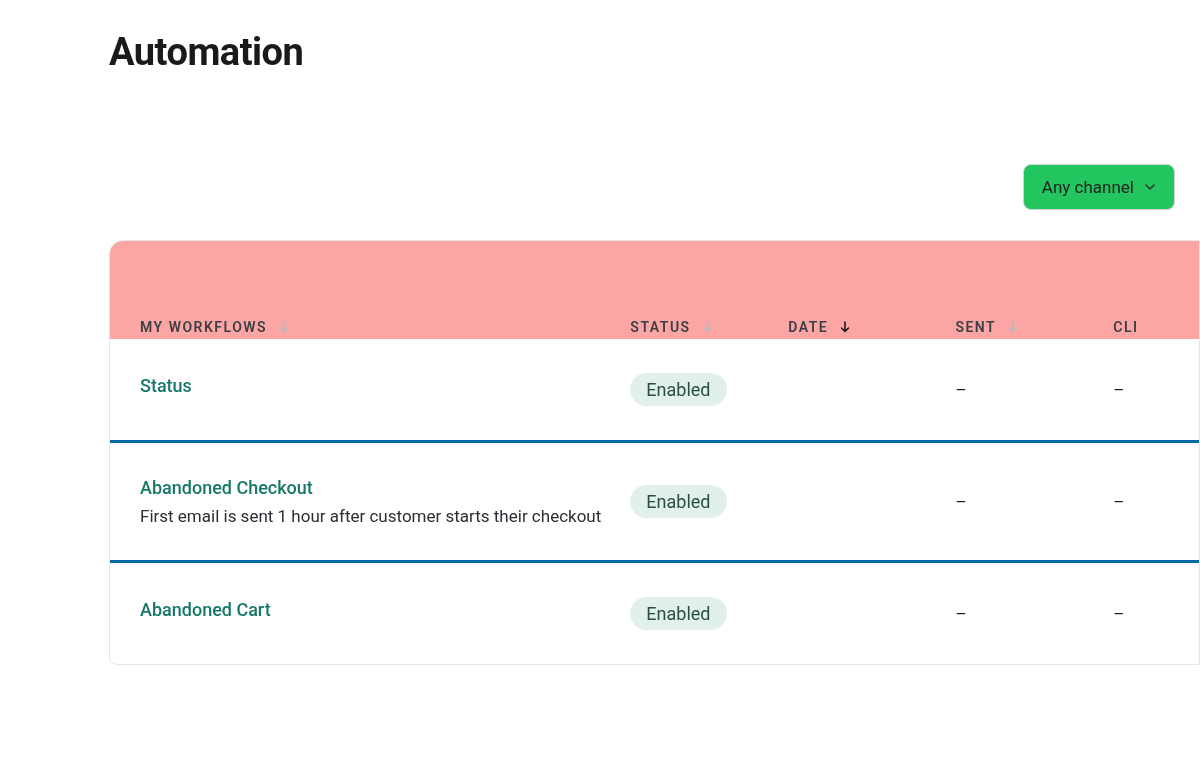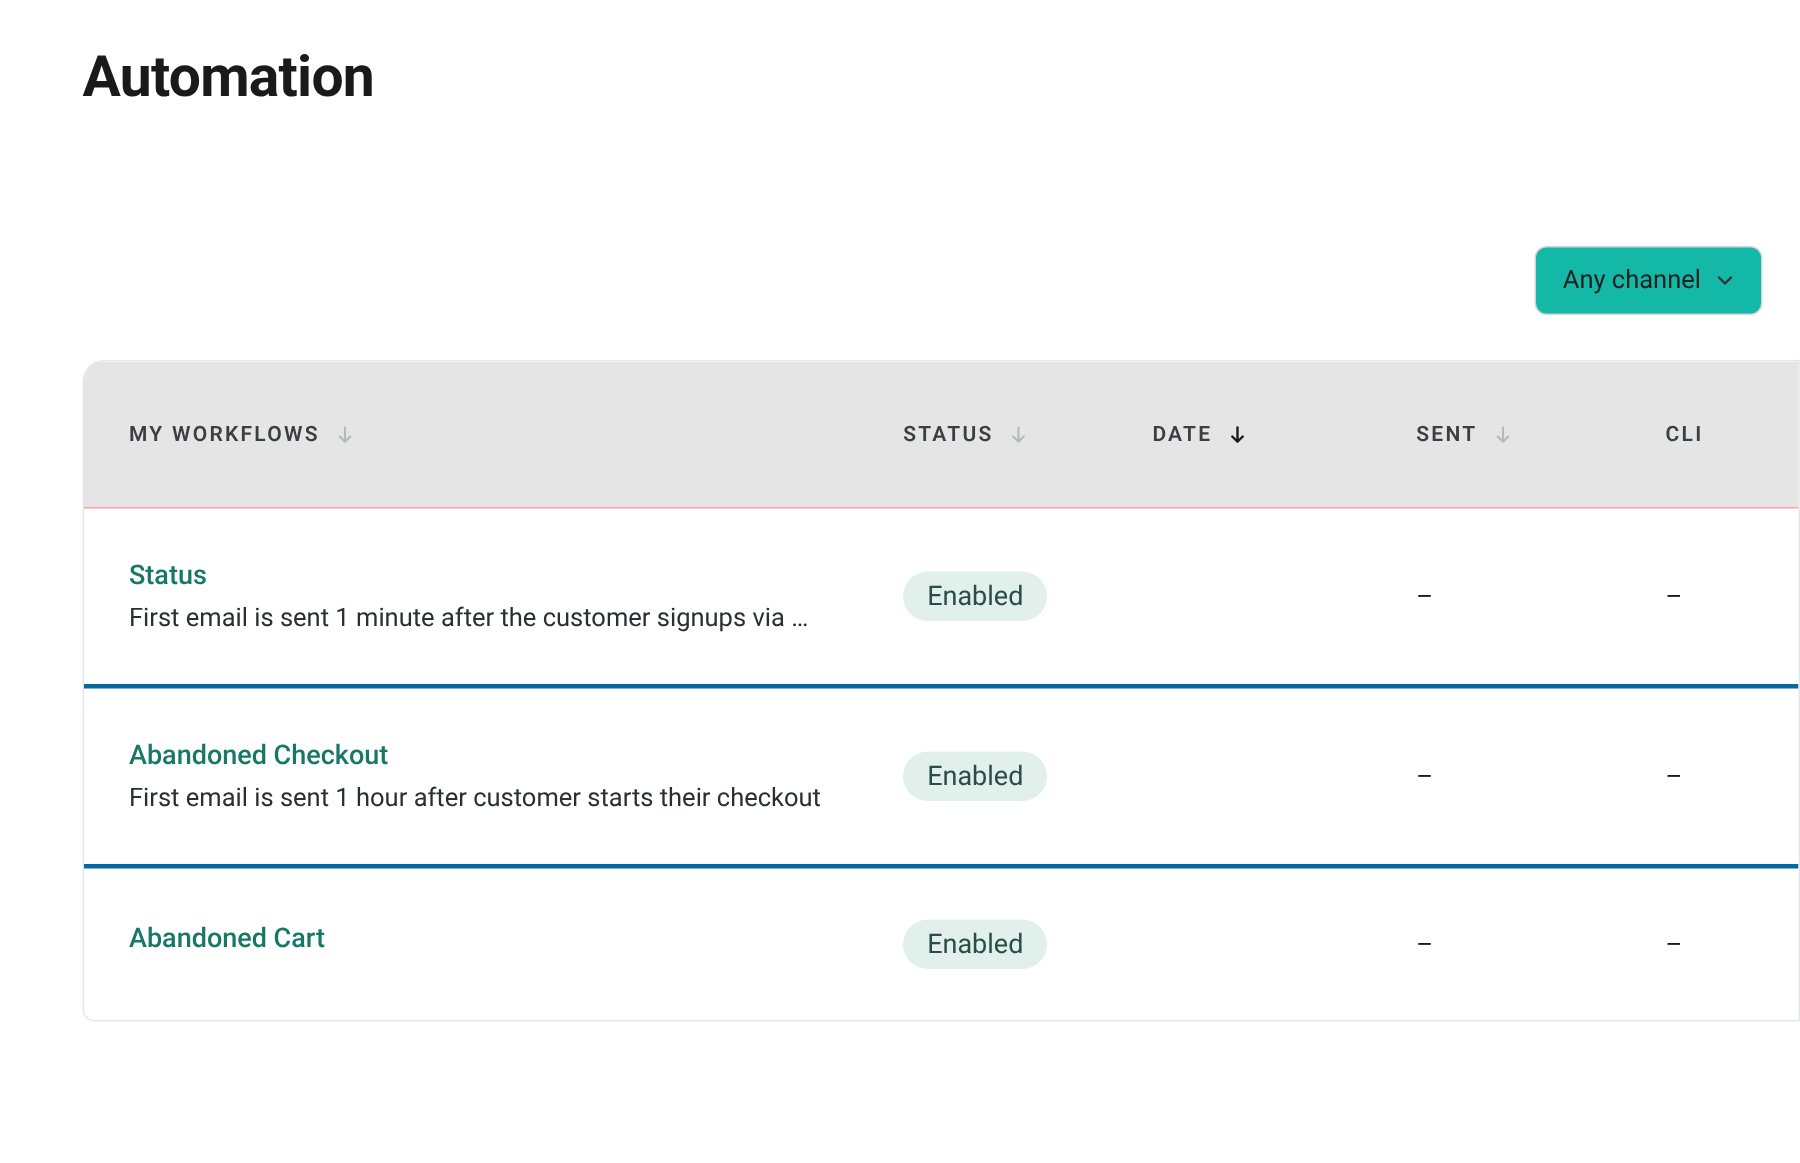--- a/index.html
+++ b/index.html
@@ -9,41 +9,41 @@
     }
     body {
       font-family: -apple-system, BlinkMacSystemFont, "Segoe UI", Roboto, Helvetica, Arial, sans-serif;
       background: #fff;
       color: #1a1a1a;
       width: 1200px;
       height: 775px;
       overflow: hidden;
     }
     .page {
-      padding: 30px 0 0 55px;
+      padding: 30px 0 0 109px;
       border-radius: 31px;
     }
     .page-title {
       font-size: 38px;
       font-weight: 700;
       letter-spacing: -0.5px;
       color: #1a1a1a;
     }
     .filters {
       margin-top: 90px;
       display: flex;
       justify-content: flex-end;
       padding-right: 25px;
     }
     .filter-button {
       display: inline-flex;
       align-items: center;
       gap: 10px;
       border: 1px solid #d3d6db;
-      background: #14b8a6;
+      background: #22c55e;
       border-radius: 8px;
       padding: 12px 18px;
       font-size: 17px;
       color: #222;
       cursor: pointer;
       font-family: inherit;
     }
     .chevron {
       width: 12px;
       height: 12px;
@@ -54,24 +54,24 @@
     }
     .table-wrap {
       margin-top: 30px;
       border: 1px solid #e6e7ea;
       border-top-left-radius: 14px;
       border-bottom-left-radius: 8px;
       overflow: hidden;
       width: 100%;
     }
     .table-head {
-      background: #e5e5e5;
-      border-bottom: 1px solid #fca5a5;
-      display: flex;
-      align-items: center;
+      background: #fca5a5;
+      border-bottom: 4px solid #fca5a5;
+      display: flex;
+      align-items: flex-end;
       padding: 0 30px;
       height: 98px;
     }
     .col {
       display: flex;
       align-items: center;
       gap: 10px;
     }
     .col-workflows { width: 528px; }
     .col-status    { width: 170px; }
@@ -190,21 +190,20 @@
       <div class="col col-click">
         <span class="th-label">CLI</span>
       </div>
     </div>
 
     <div class="tbody">
 
       <div class="trow">
         <div class="col col-workflows" style="display:block;">
           <div class="workflow-title">Status</div>
-          <div class="workflow-desc">First email is sent 1 minute after the customer signups via …</div>
         </div>
         <div class="col col-status">
           <span class="status-pill">Enabled</span>
         </div>
         <div class="col col-date">
           <span class="cell-text"></span>
         </div>
         <div class="col col-sent">
           <span class="cell-text">–</span>
         </div>

